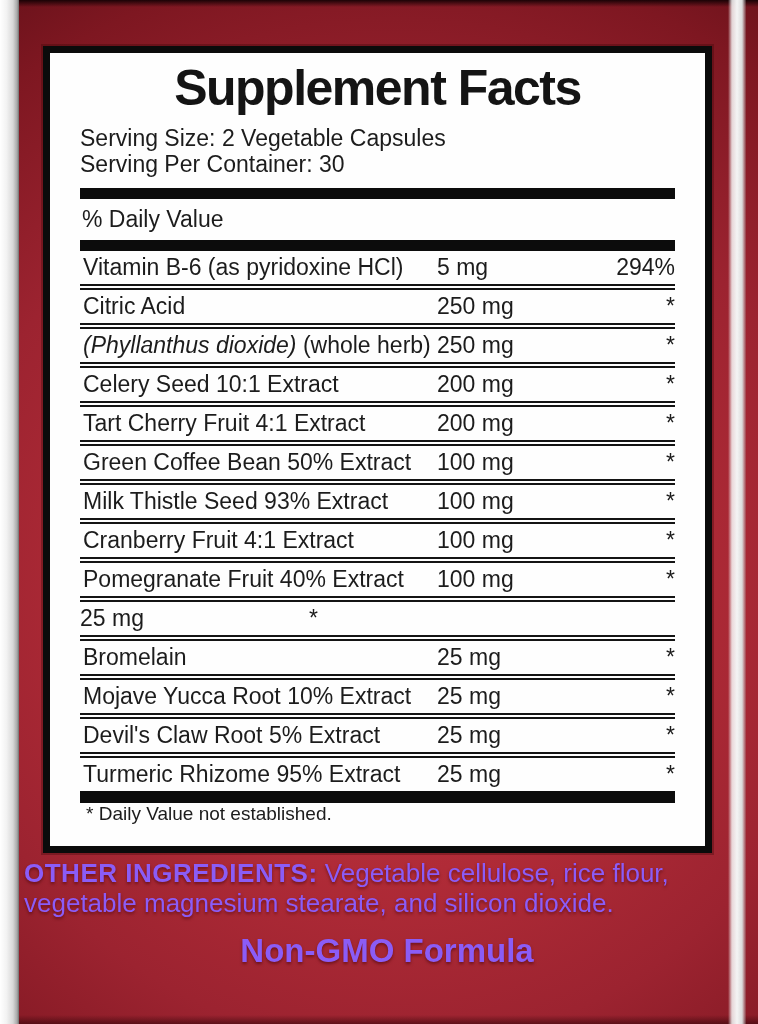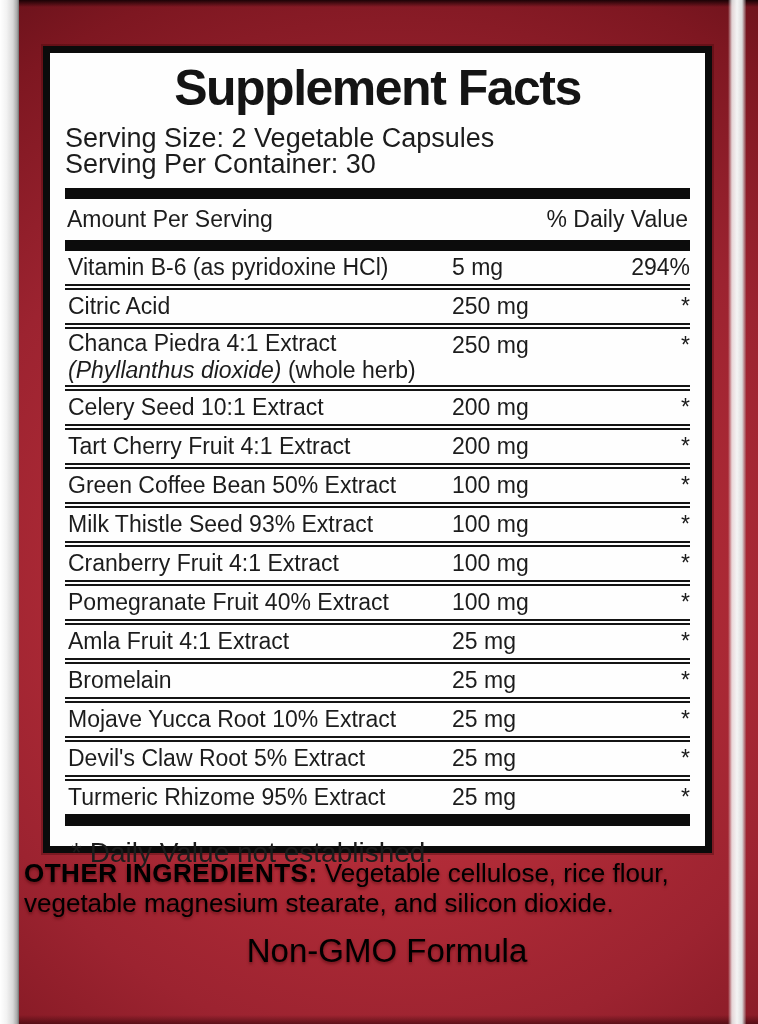--- a/index.html
+++ b/index.html
@@ -22,53 +22,53 @@
     background:linear-gradient(90deg,#ffffff 0%,#f2f2f2 35%,#d8d8d8 68%,#a8a8a8 90%,#6d6d6d 100%);
   }
   .edge-right{
     position:absolute;left:728px;top:0;bottom:0;width:18px;
     background:linear-gradient(90deg, rgba(244,244,244,0) 0%, rgba(246,246,246,.85) 22%,
       #f4f4f4 50%, #dcdcdc 78%, rgba(150,150,150,.2) 100%);
   }
   
   .panel{
     position:absolute;left:43px;top:46px;width:669px;height:807px;box-sizing:border-box;
-    background:#fefefe;border:7px solid #0b0b0b;padding:0 15px;
+    background:#fefefe;border:7px solid #0b0b0b;padding:0 30px;
     box-shadow:0 0 0 2px rgba(60,5,10,.35);
     color:#1c1c1c;
   }
   .title{
     text-align:center;font-size:50px;font-weight:bold;letter-spacing:-1.5px;
     margin:8px 0 10px;line-height:1.08;color:#141414;white-space:nowrap;
   }
-  .serving{font-size:27px;line-height:26px;margin-bottom:11px;}
+  .serving{font-size:23px;line-height:26px;margin-bottom:11px;}
   .bar{height:11px;background:#0c0c0c;}
   .bar.thick{height:12px;}
   .facts-header{
     display:flex;justify-content:space-between;align-items:center;
     font-size:23px;padding:7px 2px 7px 2px;
   }
   .row{
     display:flex;align-items:center;min-height:31px;font-size:23px;padding:1px 0;
   }
   .row + .row{border-top:6px double #141414;}
   .cell-name{flex:1;padding-left:3px;line-height:27px;}
   .name-line2{display:none;}
   .name-line2 .latin{font-style:italic;}
   .cell-amt{width:152px;align-self:flex-start;padding-top:2px;}
   .cell-dv{width:86px;text-align:right;align-self:flex-start;padding-top:2px;}
-  .footnote{font-size:28px;margin-top:11px;padding-left:6px;}
+  .footnote{font-size:19px;padding-left:6px;}
   
   .bottom-block{
-    position:absolute;left:24px;right:8px;top:858px;color:#000000;
+    position:absolute;left:24px;right:8px;top:858px;color:#8b5cf6;
     text-shadow:0 2px 3px rgba(70,5,10,.55);
   }
   .other{font-size:26px;line-height:30px;margin:0;}
   .other .oi-label{font-weight:bold;letter-spacing:.5px;}
-  .non-gmo{text-align:center;font-size:33px;font-weight:normal;margin-top:14px;}
+  .non-gmo{text-align:center;font-size:33px;font-weight:bold;margin-top:14px;}
 </style>
 </head>
 <body>
 
 <div class="backdrop"></div>
 <div class="top-shade"></div>
 <div class="bottom-shade"></div>
 <div class="edge-left"></div>
 <div class="edge-right"></div>
 
@@ -76,21 +76,20 @@
   <div class="title">Supplement Facts</div>
 
   <div class="serving">
     <div>Serving Size: 2 Vegetable Capsules</div>
     <div>Serving Per Container: 30</div>
   </div>
 
   <div class="bar"></div>
 
   <div class="facts-header">
-    <span>Amount Per Serving</span>
     <span>% Daily Value</span>
   </div>
 
   <div class="bar"></div>
 
   <div>
   <div class="row">
     <div class="cell-name">
       <span class="n1">Vitamin B-6 (as pyridoxine HCl)</span>
       
@@ -103,21 +102,20 @@
     <div class="cell-name">
       <span class="n1">Citric Acid</span>
       
     </div>
     <div class="cell-amt">250 mg</div>
     <div class="cell-dv">*</div>
   </div>
 
   <div class="row">
     <div class="cell-name">
-      <span class="n1">Chanca Piedra 4:1 Extract</span>
       <span class="name-line2" style="display: block;"><span class="latin">(Phyllanthus dioxide)</span><span class="suffix"> (whole herb)</span></span>
     </div>
     <div class="cell-amt">250 mg</div>
     <div class="cell-dv">*</div>
   </div>
 
   <div class="row">
     <div class="cell-name">
       <span class="n1">Celery Seed 10:1 Extract</span>
       
@@ -165,24 +163,20 @@
   <div class="row">
     <div class="cell-name">
       <span class="n1">Pomegranate Fruit 40% Extract</span>
       
     </div>
     <div class="cell-amt">100 mg</div>
     <div class="cell-dv">*</div>
   </div>
 
   <div class="row">
-    <div class="cell-name">
-      <span class="n1">Amla Fruit 4:1 Extract</span>
-      
-    </div>
     <div class="cell-amt">25 mg</div>
     <div class="cell-dv">*</div>
   </div>
 
   <div class="row">
     <div class="cell-name">
       <span class="n1">Bromelain</span>
       
     </div>
     <div class="cell-amt">25 mg</div>

